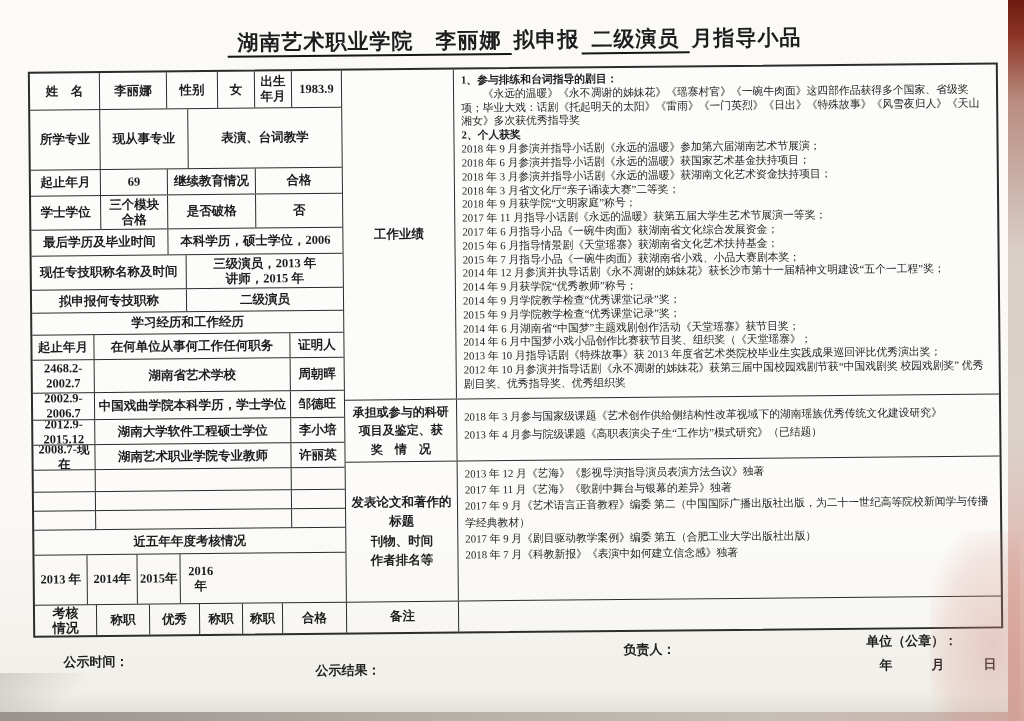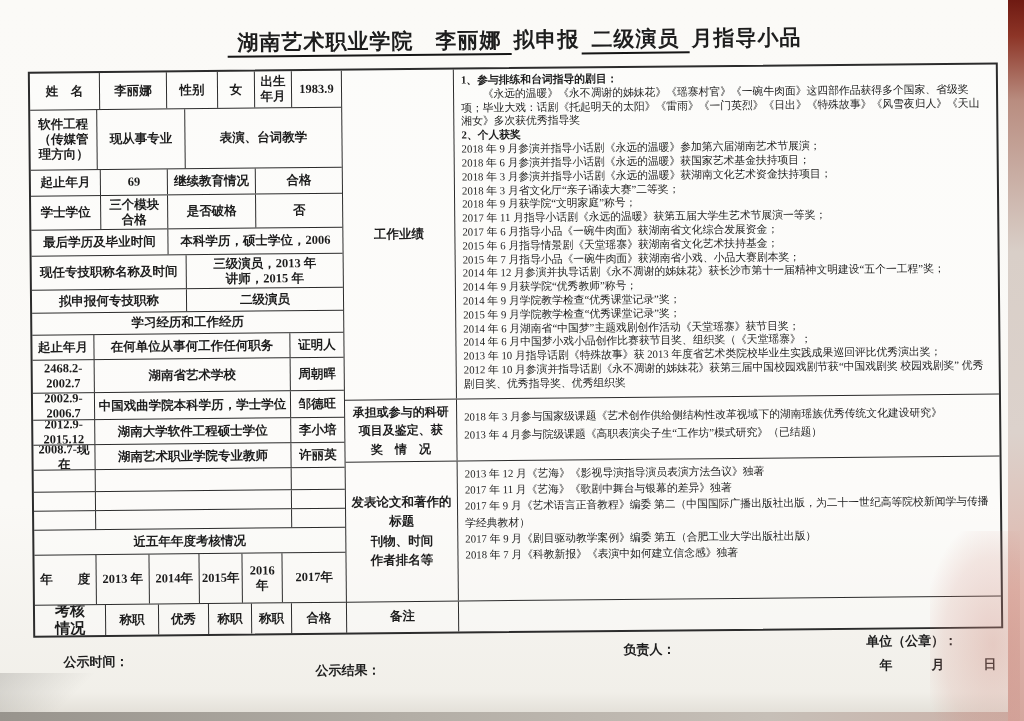--- a/index.html
+++ b/index.html
@@ -69,21 +69,21 @@
           <div class="c" style="width:70px">姓　名</div>
           <div class="c" style="width:67px">李丽娜</div>
           <div class="c" style="width:51px">性别</div>
           <div class="c" style="width:37px">女</div>
           <div class="c preline" style="width:37px">出生
 年月</div>
           <div class="c grow">1983.9</div>
         </div>
 
         <div class="row" style="height:60px">
-          <div class="c" style="width:67px">软件工程（传媒管理方向）</div>
+          <div class="c" style="width:70px">所学专业</div>
           <div class="c" style="width:88px">现从事专业</div>
           <div class="c grow">表演、台词教学</div>
         </div>
 
         <div class="row" style="height:26px">
           <div class="c" style="width:70px">起止年月</div>
           <div class="c" style="width:67px">69</div>
           <div class="c" style="width:88px">继续教育情况</div>
           <div class="c grow">合格</div>
         </div>
@@ -156,30 +156,28 @@
           <div class="c" style="width:62px"></div>
           <div class="c" style="width:196px"></div>
           <div class="c grow"></div>
         </div>
 
         <div class="row" style="height:25px">
           <div class="c grow">近五年年度考核情况</div>
         </div>
 
         <div class="row grow">
-          <div class="c" style="width:62px">年　　度</div>
           <div class="c" style="width:53px">2013 年</div>
           <div class="c" style="width:50px">2014年</div>
           <div class="c" style="width:43px">2015年</div>
           <div class="c" style="width:40px">2016年</div>
-          <div class="c grow">2017年</div>
         </div>
 
         <div class="row" style="height:30px">
-          <div class="c preline" style="width:71px; font-size:15px">考核
+          <div class="c preline" style="width:62px; font-size:13px">考核
 情况</div>
           <div class="c" style="width:53px">称职</div>
           <div class="c" style="width:50px">优秀</div>
           <div class="c" style="width:43px">称职</div>
           <div class="c" style="width:40px">称职</div>
           <div class="c grow">合格</div>
         </div>
       </div>
 
       <div class="rightpart">

